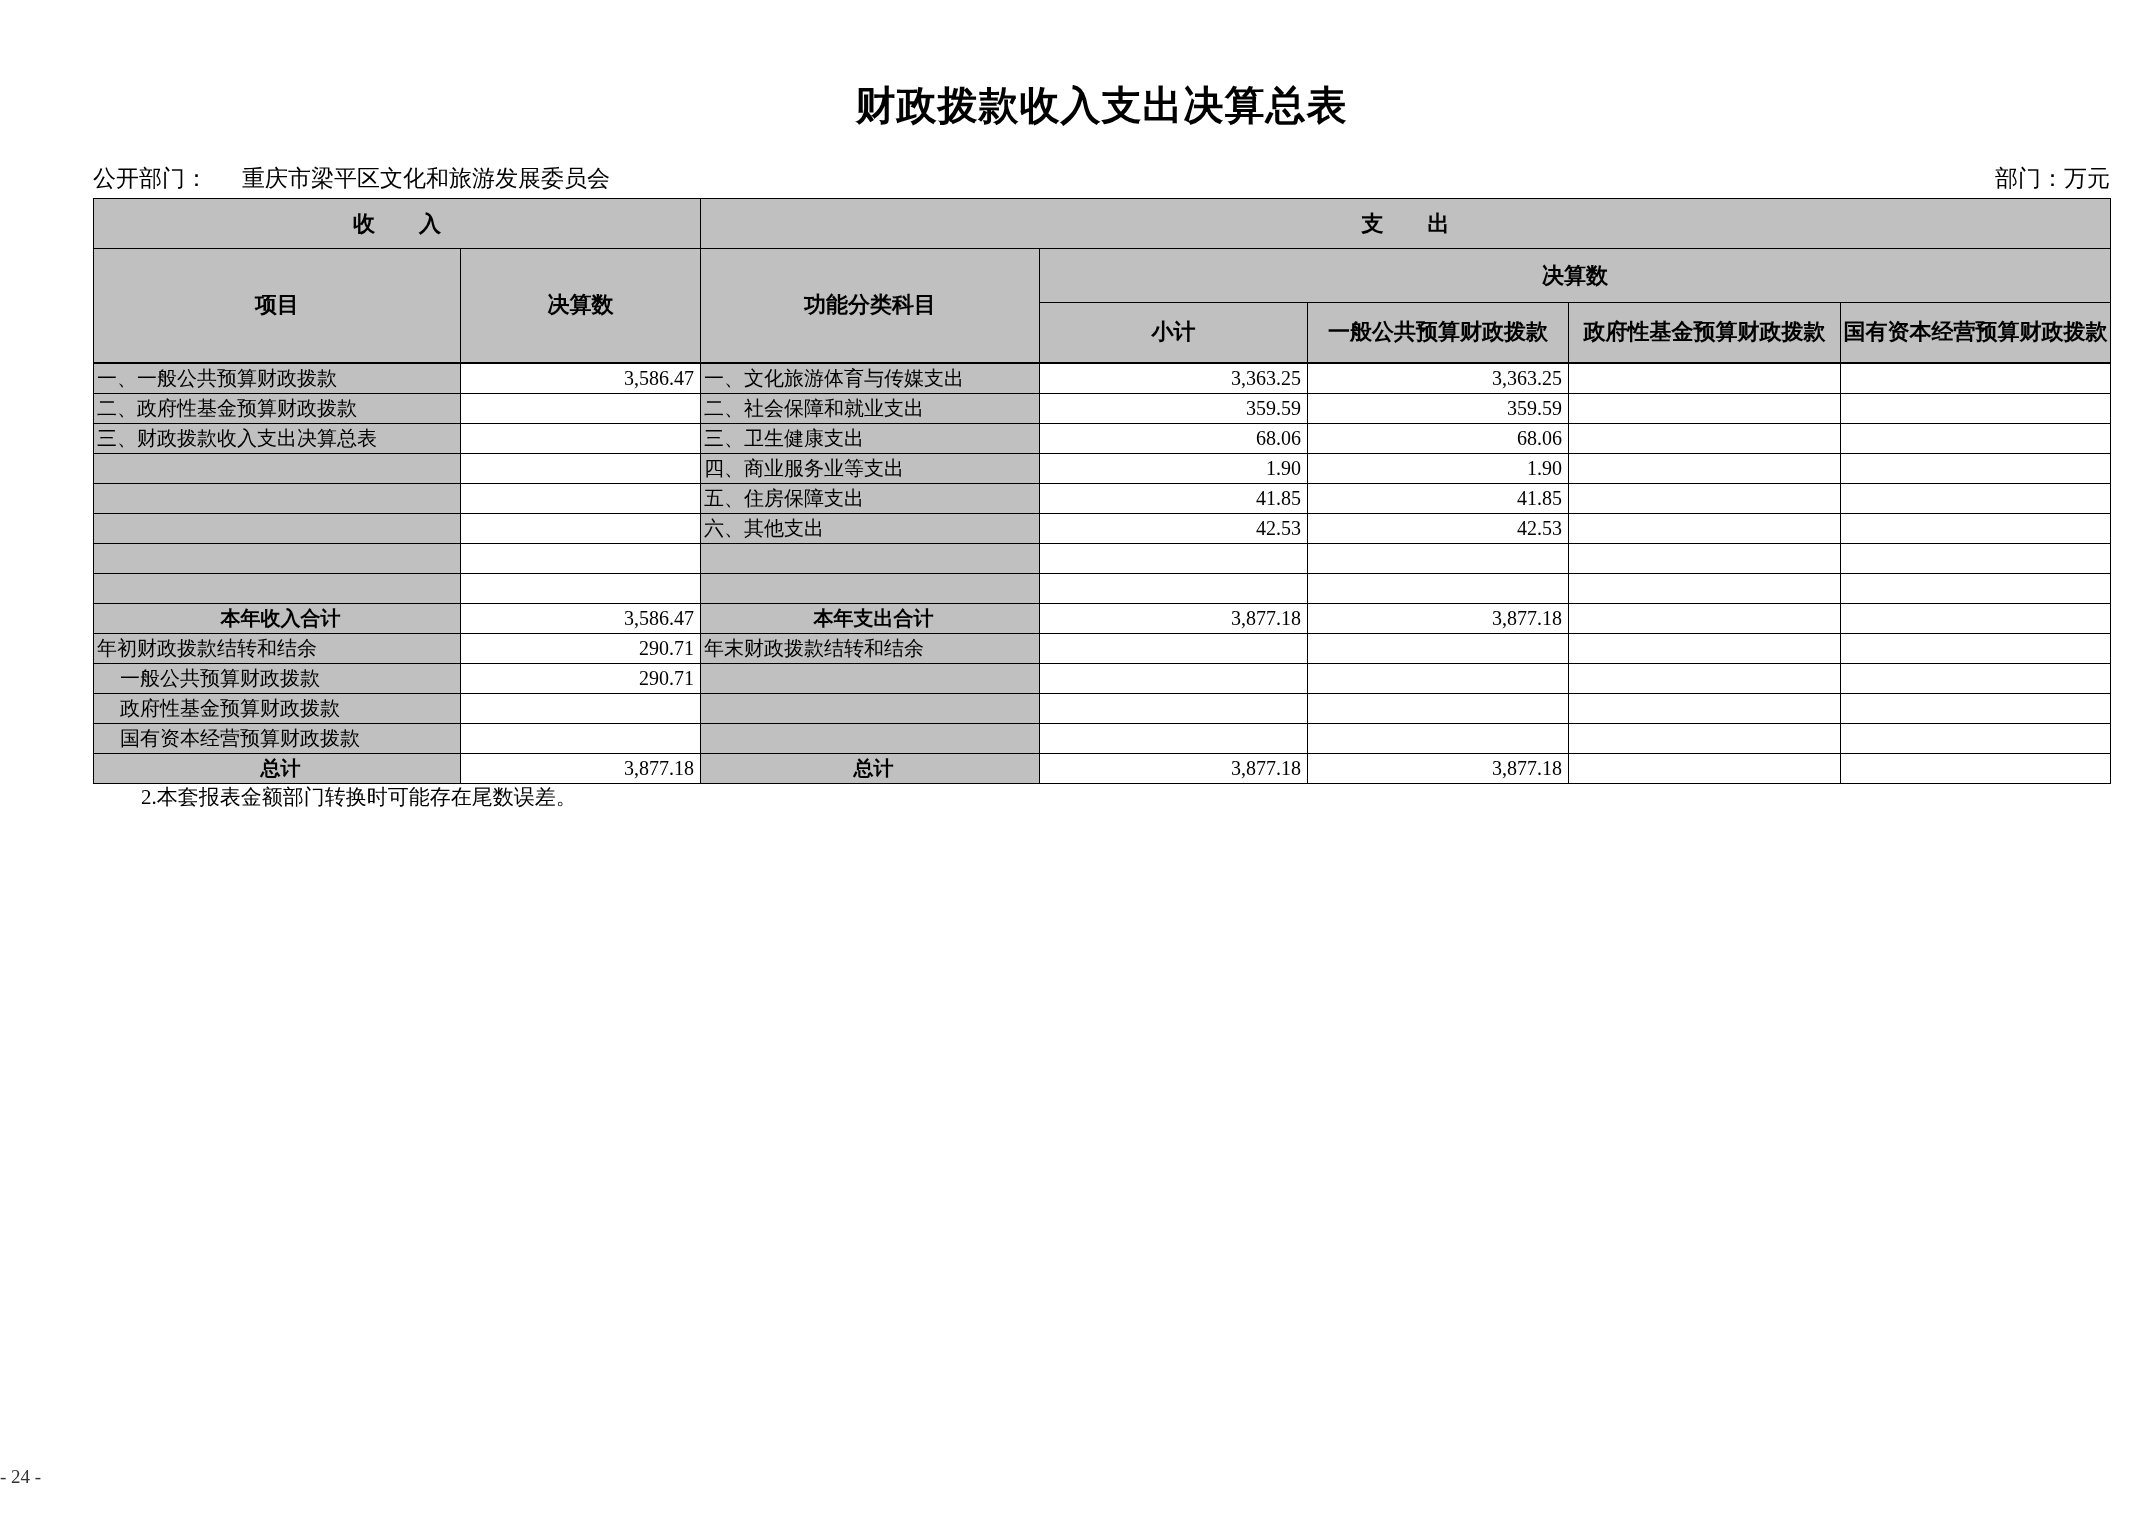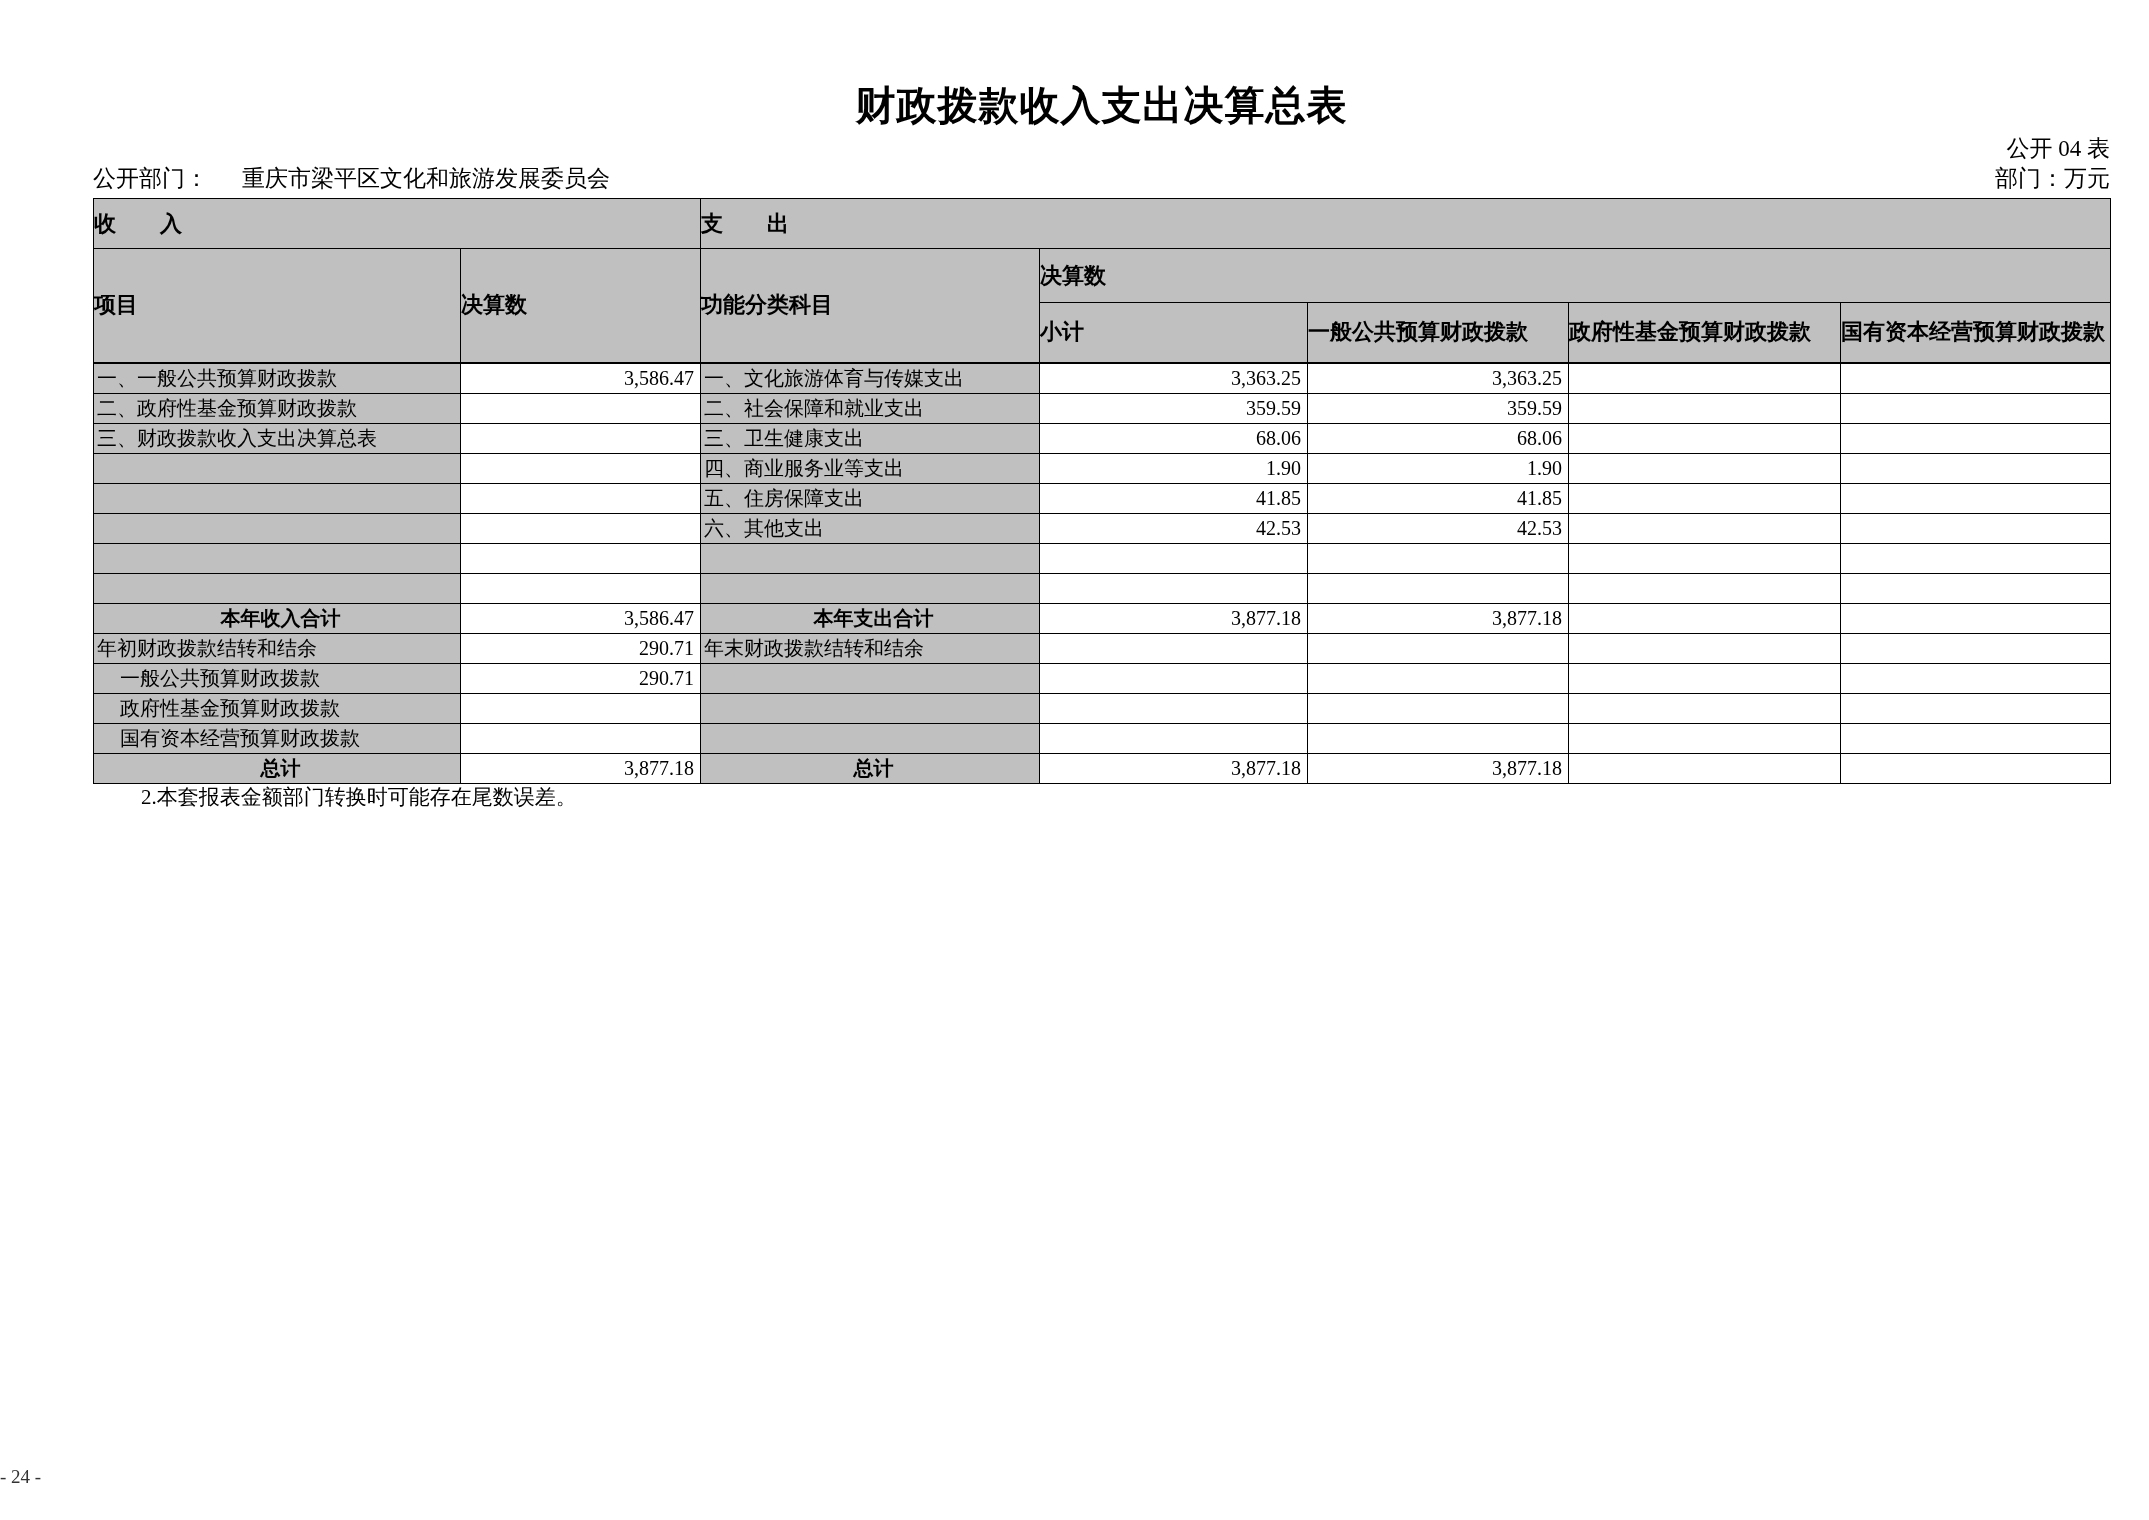--- a/index.html
+++ b/index.html
@@ -30,21 +30,21 @@
   table.main-table {
     position: absolute; left: 93px; top: 198px; width: 2017px;
     border-collapse: collapse; table-layout: fixed; font-size: 20px;
   }
   .main-table td {
     border: 1px solid var(--table-border, #000);
     overflow: hidden; white-space: nowrap; vertical-align: middle;
   }
   .hcell {
     background: var(--header-bg, #c0c0c0);
-    font-weight: bold; font-size: 22px;
+    font-weight: bold; text-align: center; font-size: 22px;
   }
   .hrow1 td { height: 50px; }
   .hrow2 td { height: 54px; }
   .hrow3 td { height: 60px; border-bottom-width: 2px; }
   .hcell.deep { border-bottom-width: 2px; }
   tbody tr { height: 30px; }
   tbody td { line-height: 29px; }
   .cell-label {
     background: var(--header-bg, #c0c0c0);
     text-align: left; padding-left: 3px; margin-left: 22px;
@@ -62,21 +62,20 @@
     text-align: left; font-size: 19px; color: #333;
   }
 </style>
 </head>
 <body>
 
 <div class="page">
 
   <h1 class="title">财政拨款收入支出决算总表</h1>
 
-  <div class="code-line">公开 04 表</div>
 
   <div class="meta-line">
     <span>
       <span>公开部门：</span><span class="dept-value">重庆市梁平区文化和旅游发展委员会</span>
     </span>
     <span>部门：万元</span>
   </div>
 
   <table class="main-table">
     <colgroup>

